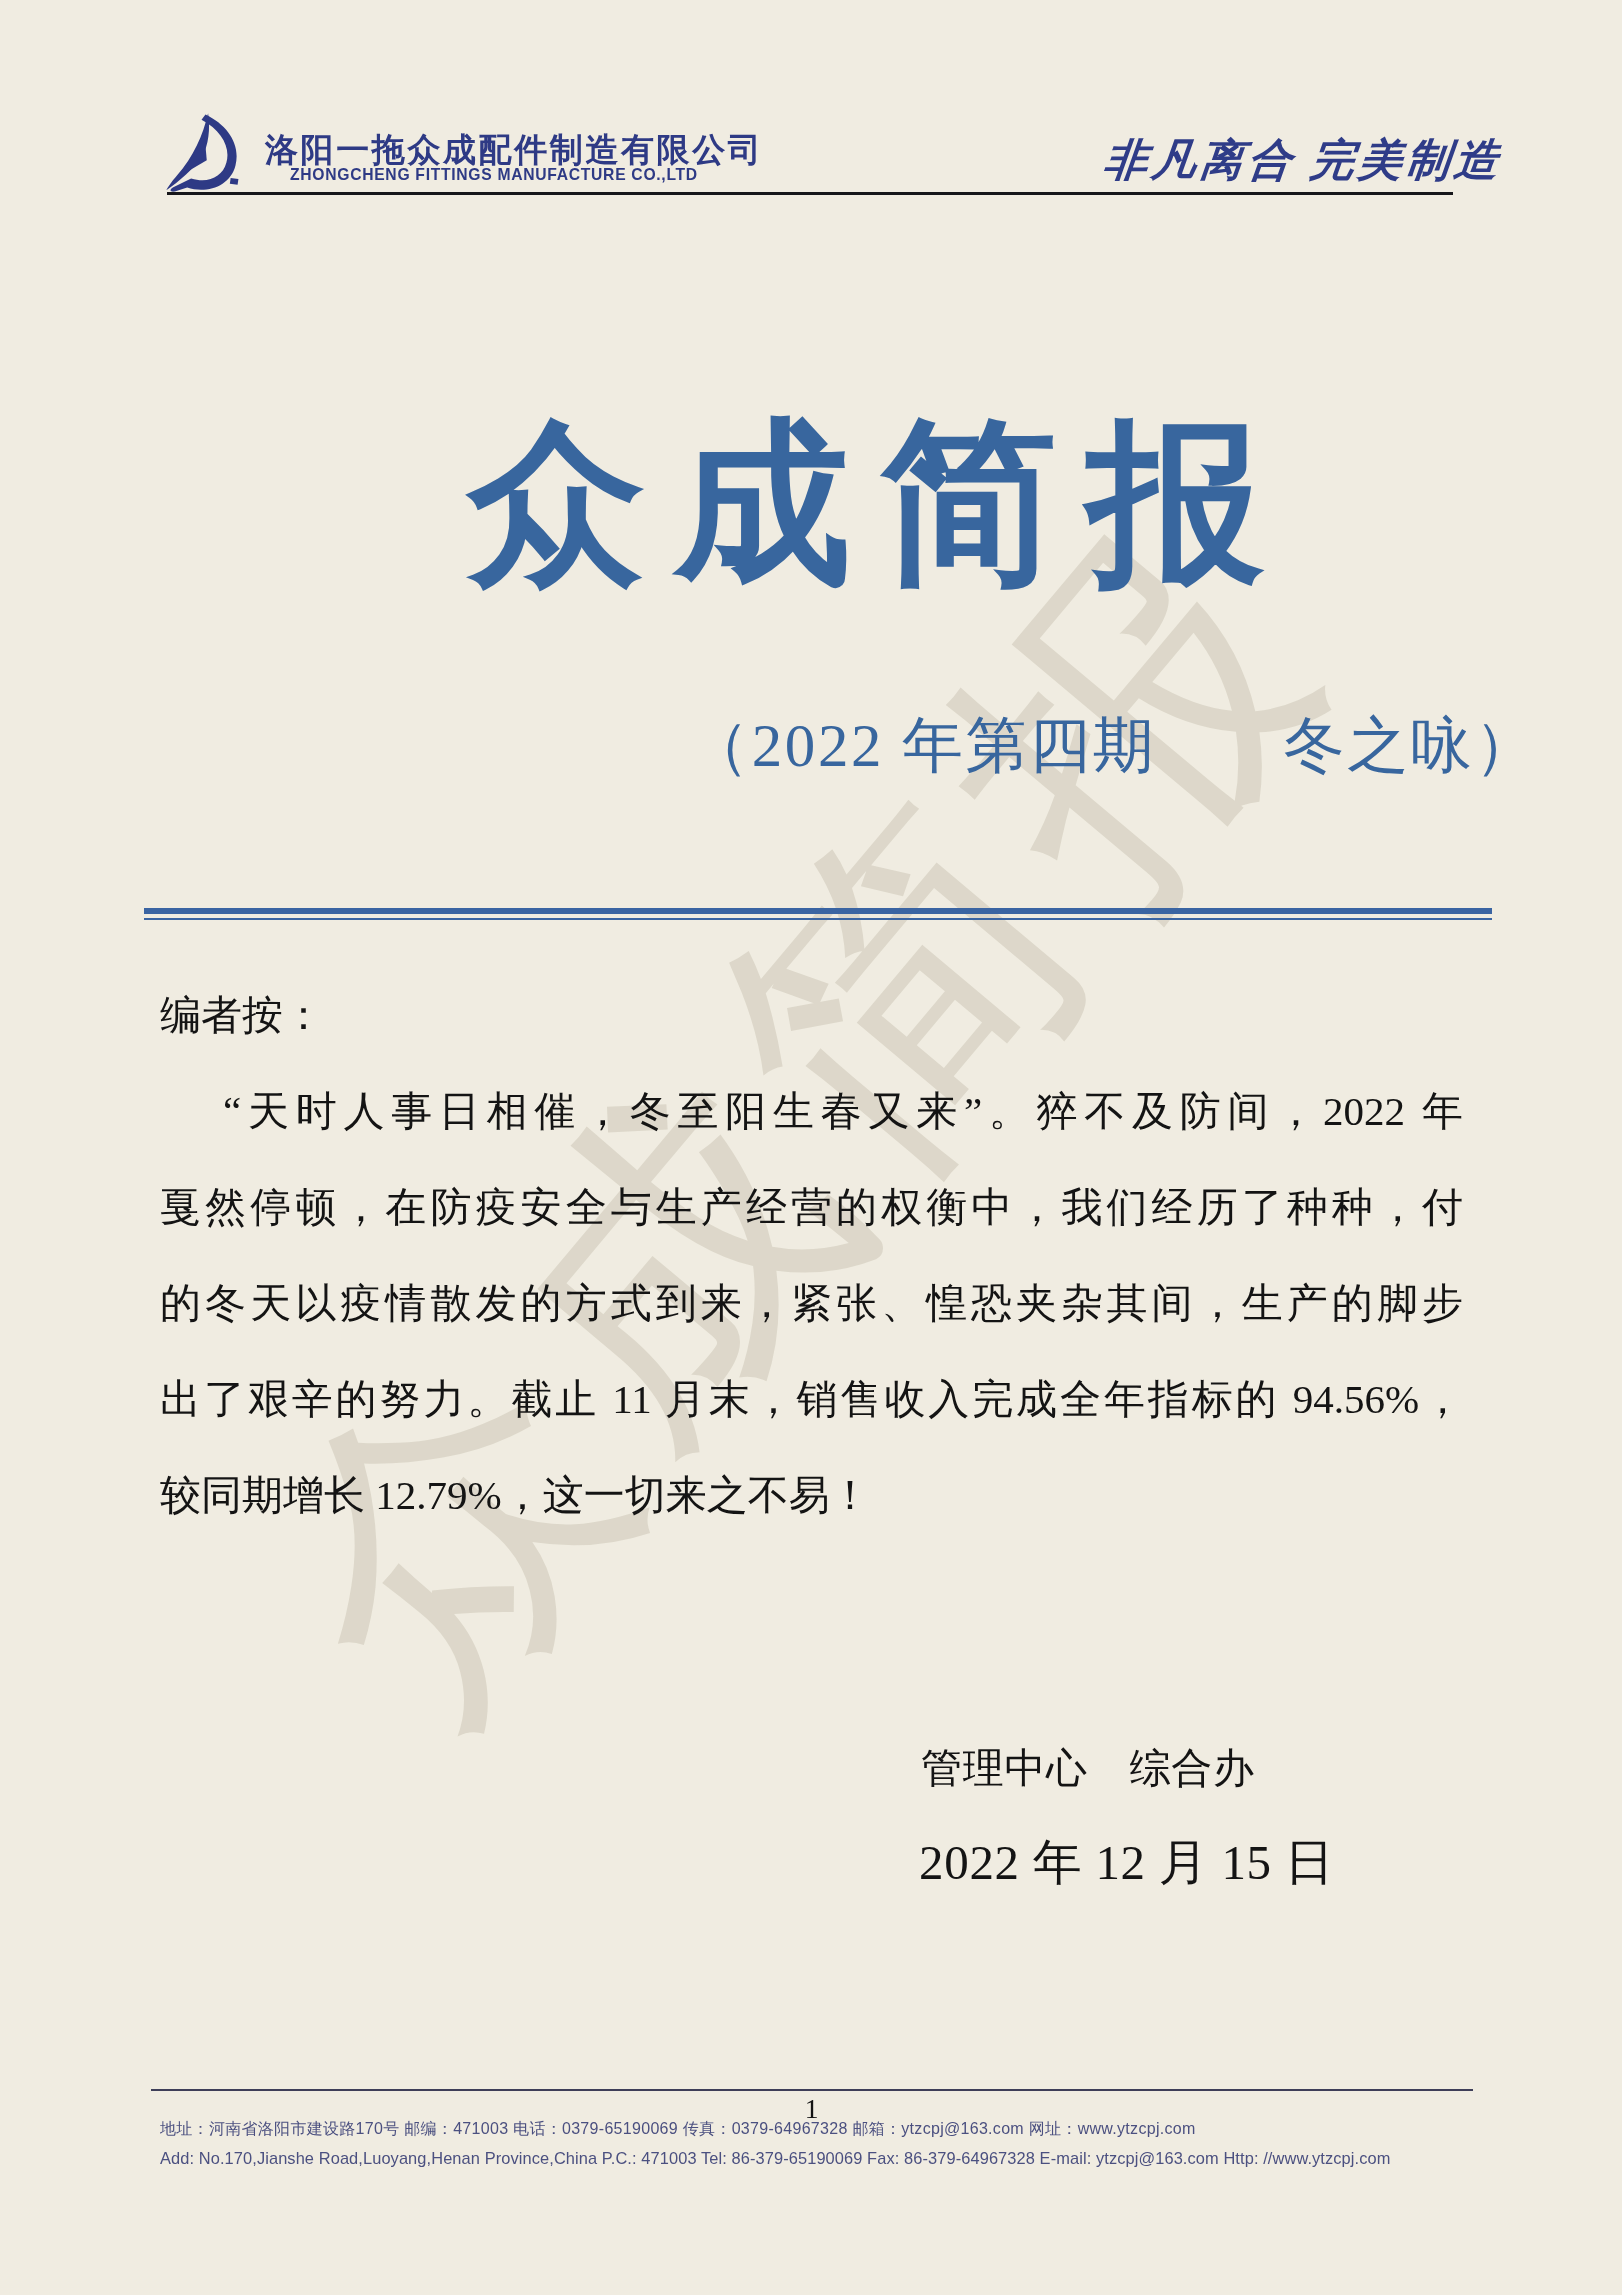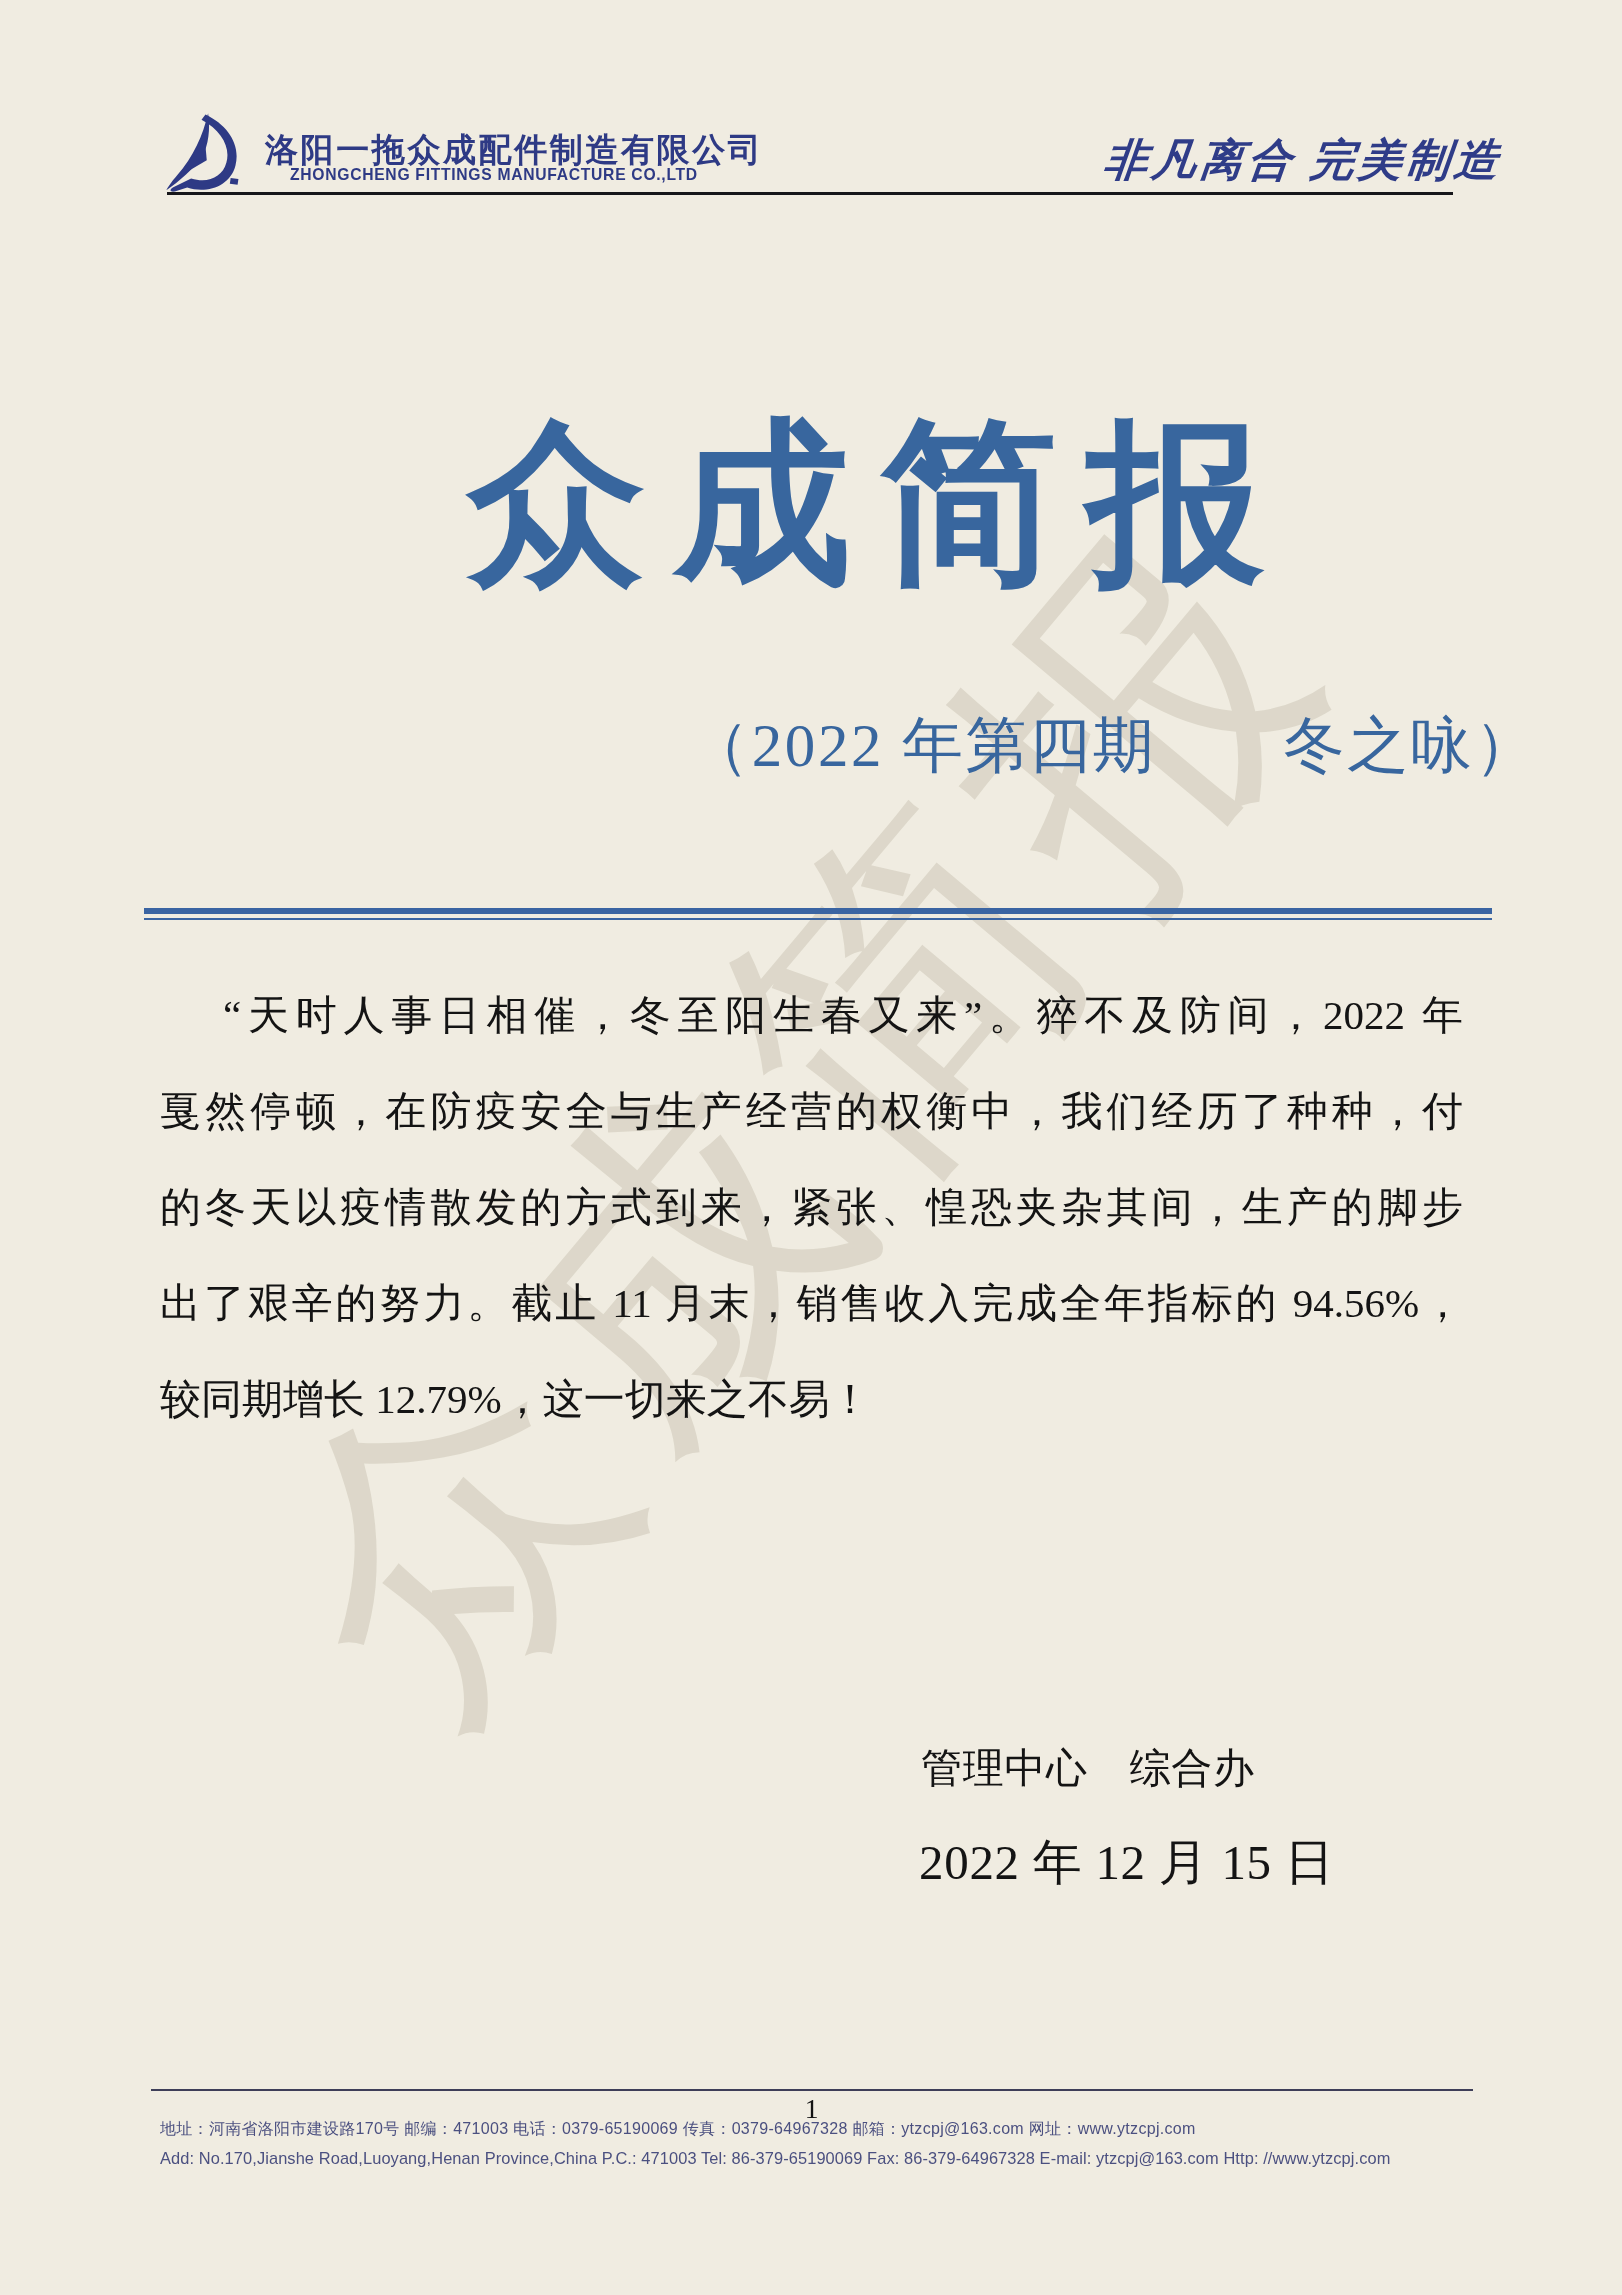--- a/index.html
+++ b/index.html
@@ -129,20 +129,21 @@
     <div class="company-en">ZHONGCHENG FITTINGS MANUFACTURE CO.,LTD</div>
     <div class="slogan">非凡离合 完美制造</div>
     <div class="header-rule"></div>
   </div>
 
   <div class="doc-title">众成简报</div>
   <div class="doc-subtitle">（2022 年第四期　　冬之咏）</div>
   <div class="divider"></div>
 
   <div class="body-block">
+    <div class="body-line">编者按：</div>
     <div class="body-line jline indent">“天时人事日相催，冬至阳生春又来”。猝不及防间，2022 年</div>
     <div class="body-line jline">戛然停顿，在防疫安全与生产经营的权衡中，我们经历了种种，付</div>
     <div class="body-line jline">的冬天以疫情散发的方式到来，紧张、惶恐夹杂其间，生产的脚步</div>
     <div class="body-line jline">出了艰辛的努力。截止 11 月末，销售收入完成全年指标的 94.56%，</div>
     <div class="body-line">较同期增长 12.79%，这一切来之不易！</div>
   </div>
 
   <div class="sig-dept">管理中心　综合办</div>
   <div class="sig-date">2022 年 12 月 15 日</div>
 

